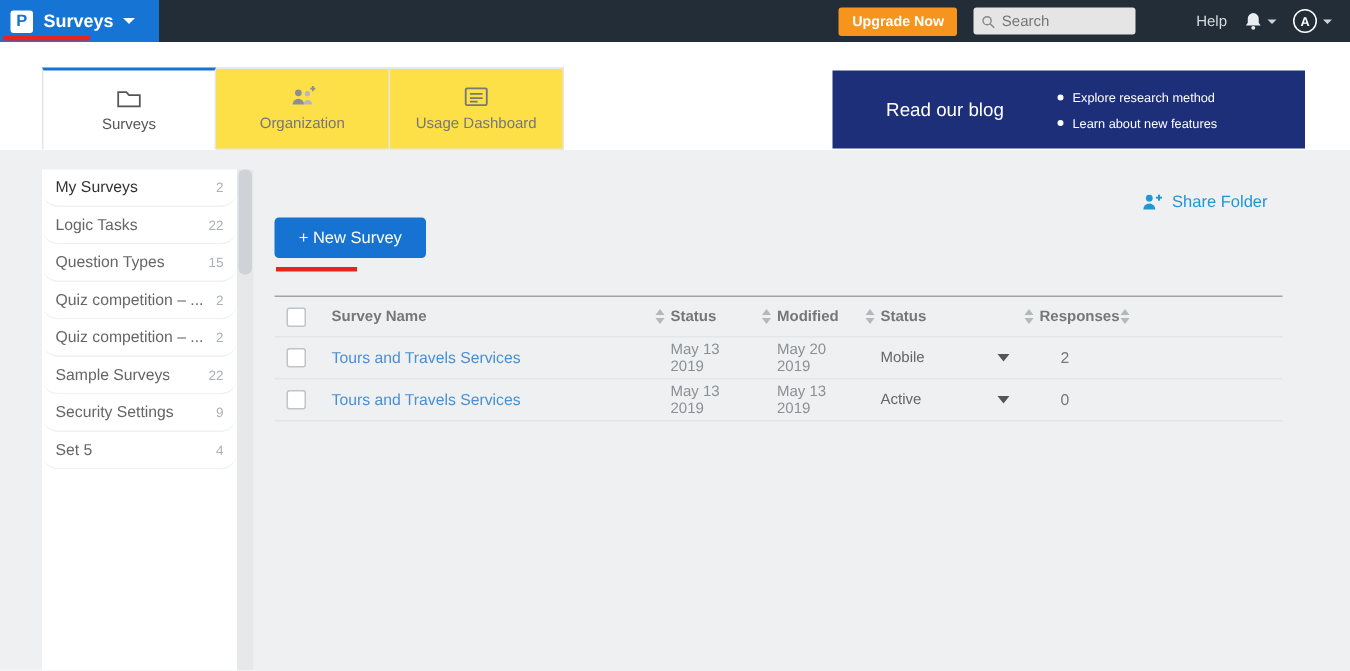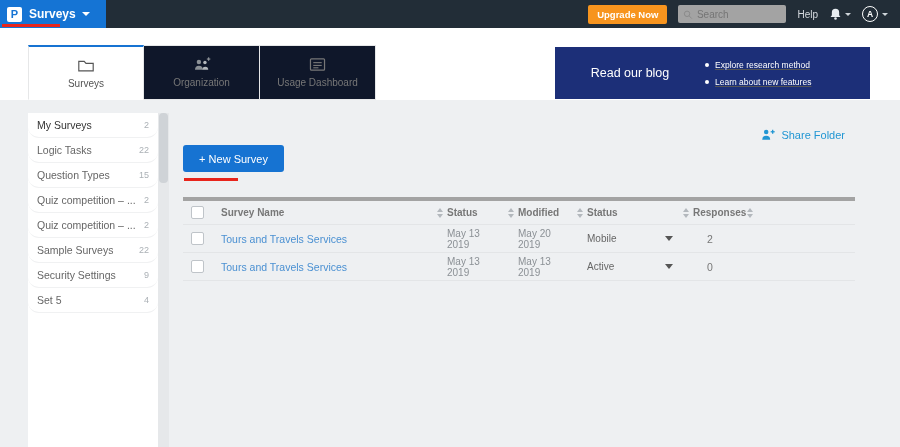--- a/index.html
+++ b/index.html
@@ -39,61 +39,61 @@
     position:absolute; left:2px; bottom:1px; width:58px; height:3px;
     background:var(--annotation_red,#e8251c);
   }
   .topbar-right { margin-left:auto; display:flex; align-items:center; gap:11px; padding-right:12px; }
   .upgrade-btn {
     background:var(--orange,#f7941e); color:#fff; font-size:9.5px; font-weight:bold;
     padding:4px 9px; border-radius:2px; border:none; cursor:pointer;
     font-family:"Liberation Sans", sans-serif;
   }
   .search-box {
-    background:#a3a3a3; border-radius:2px; height:18px; width:108px;
+    background:#e5e5e5; border-radius:2px; height:18px; width:108px;
     display:flex; align-items:center; padding:0 5px; gap:4px;
   }
   .search-box input {
     border:none; outline:none; width:100%; font-size:10px;
     font-family:"Liberation Sans", sans-serif; color:#444; background:transparent;
   }
-  .help-label { color:#d6dbe0; font-size:10px; cursor:pointer; }
+  .help-label { color:#d6dbe0; font-size:10px; cursor:pointer;margin-left:29px; }
   .bell-wrap { display:flex; align-items:center; gap:3px; cursor:pointer; }
   .caret-tiny {
     width:0;height:0;border-left:3px solid transparent;border-right:3px solid transparent;
     border-top:3.5px solid #cfd5da;
   }
   .avatar-wrap { display:flex; align-items:center; gap:4px; cursor:pointer; }
   .avatar-circle {
     width:16px; height:16px; border-radius:50%; border:1.5px solid #fff;
     color:#fff; font-size:8.5px; font-weight:bold;
     display:flex; align-items:center; justify-content:center;
   }
 
   
   .tabstrip { position:absolute; top:28px; left:0; width:900px; height:72px; background:#fff; }
   .tabs { position:absolute; left:28px; top:17px; height:55px; display:flex; }
   .tab {
-    width:116px; height:55px; background:#0f172a;
+    width:116px; height:55px; background:#fde047;
     border:1px solid #e6e7e8; border-left:none;
     display:flex; flex-direction:column; align-items:center; justify-content:center; gap:5px;
     cursor:pointer;
   }
   .tab:first-child { border-left:1px solid #e6e7e8; }
   .tab.active {
     background:#fff; border-top:2px solid var(--accent,#1673d2); border-bottom:1px solid #fff;
   }
   .tab-label { font-size:10px; color:#777; }
   .tab.active .tab-label { color:#555; }
   .blog-panel {
     position:absolute; right:30px; top:19px; width:315px; height:52px;
     background:var(--navy,#1c2f78); display:flex; align-items:center;
   }
   .blog-title { color:#fff; font-size:12.5px; width:150px; text-align:center; }
-  .blog-bullets { display:flex; flex-direction:column; gap:7px;text-decoration:underline; }
+  .blog-bullets { display:flex; flex-direction:column; gap:7px; }
   .blog-bullet { display:flex; align-items:center; gap:6px; color:#fff; font-size:8.5px; }
   .blog-bullet .dot { width:4px; height:4px; border-radius:50%; background:#fff; flex:none; }
 
   
   .content { position:absolute; top:100px; left:0; width:900px; height:347px; background:#eef0f2; }
 
   .sidebar {
     position:absolute; left:28px; top:13px; width:130px; height:334px;
     background:#fff;
   }
@@ -125,21 +125,21 @@
     position:absolute; top:78px; left:1px; width:54px; height:3px;
     background:var(--annotation_red,#e8251c);
   }
 
   
   .survey-table { position:absolute; top:97px; left:0; width:672px; }
   .trow {
     display:flex; align-items:center; height:28px; padding-left:8px;
     border-bottom:1px solid #e3e5e7;
   }
-  .trow.thead { border-top:4px solid #a3a3a3; font-weight:bold; color:#777; font-size:10px; }
+  .trow.thead { border-top:1px solid #a3a3a3; font-weight:bold; color:#777; font-size:10px; }
   .col-check { width:30px; display:flex; align-items:center; }
   .checkbox {
     width:13px; height:13px; background:#fff; border:1px solid #bfc4c9; border-radius:2px; cursor:pointer;
   }
   .col-name { width:212px; }
   .col-created { width:57px; }
   .col-modified { width:55px; }
   .col-status { width:92px; display:flex; align-items:center; justify-content:space-between; }
   .col-resp { width:50px; padding-left:14px; }
   .sort {

